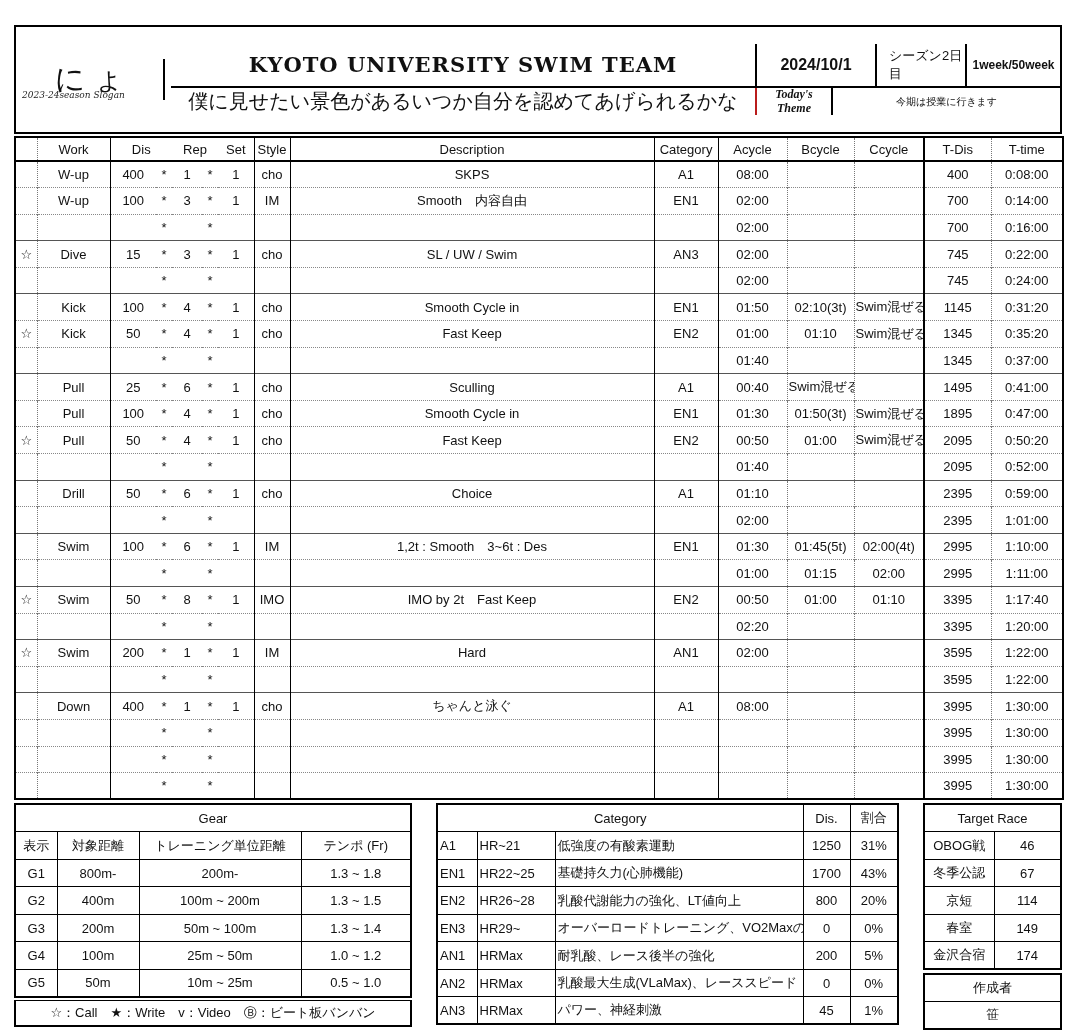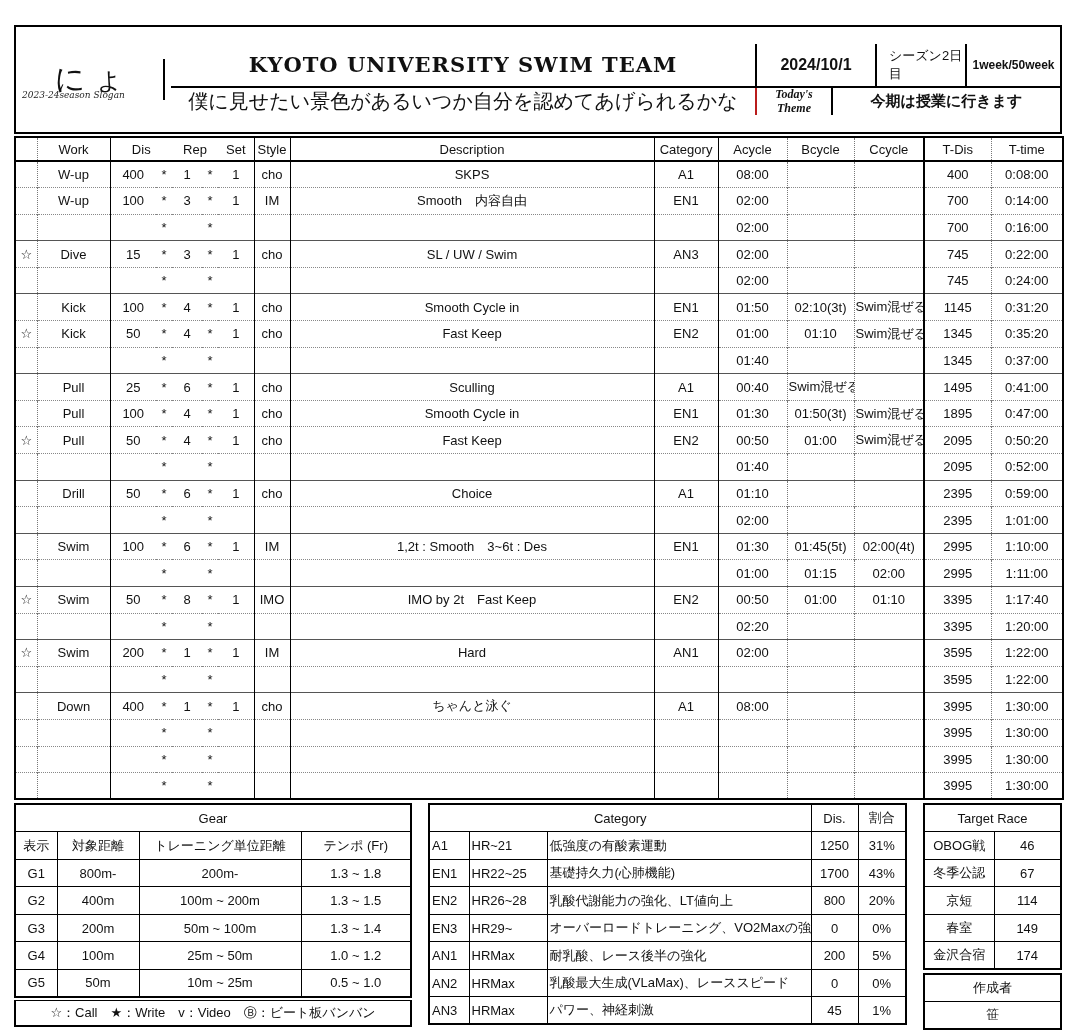--- a/index.html
+++ b/index.html
@@ -24,38 +24,38 @@
               font-weight: bold; font-size: 16px; }
   .hdr-season { width: 90px; border-right: 2px solid #000; display:flex; align-items:center; justify-content:center;
                 font-size: 13px; padding-left: 12px; }
   .hdr-week { flex: 1; display:flex; align-items:center; justify-content:center; font-size: 12px; font-weight:600; }
   .hdr-row2 { flex: 1; display: flex; }
   .hdr-slogan { width: 586px; border-right: 2px solid #b91c1c; display:flex; align-items:center; justify-content:center;
                 font-size: 20px; font-family: "Liberation Serif", serif; white-space: nowrap; }
   .hdr-theme-label { width: 76px; border-right: 2px solid #000; display:flex; align-items:center; justify-content:center;
                      text-align:center; font-style: italic; font-weight: bold; font-size: 12px; line-height: 1.15;
                      font-family: "Liberation Serif", serif; }
-  .hdr-theme { flex: 1; display:flex; align-items:center; justify-content:center; font-weight: bold; font-size: 15px; }
+  .hdr-theme { flex: 1; display:flex; align-items:center; justify-content:center; font-weight: normal; font-size: 10px; }
 
   
   table.main { width: 1048px; border-collapse: collapse; table-layout: fixed; border: 2px solid #000; }
   table.main th { height: 24px; font-size: 13px; font-weight: normal; text-align: center;
                   border-bottom: 2px solid #000; padding: 0; }
   table.main td { height: 26.6px; font-size: 13px; text-align: center; padding: 0 1px;
                   white-space: nowrap; overflow: hidden; }
   table.main tbody tr:not(:first-child) td { border-top: 1px dotted #888; }
   table.main tbody tr.group-start td { border-top: 1px solid #555; }
   .br-solid { border-right: 1px solid #000; }
   .br-dot   { border-right: 1px dotted #777; }
   .br-thick { border-right: 2px solid #000; }
   .c-star { font-size: 14px; }
   .cjk-small { font-size: 11px; }
 
   
-  .bottom { display: flex; gap: 16px; margin-top: 3px; align-items: flex-start; }
+  .bottom { display: flex; gap: 24px; margin-top: 3px; align-items: flex-start; }
   .bottom table { border-collapse: collapse; table-layout: fixed; border: 2px solid #000; }
   .bottom th, .bottom td { font-size: 13px; font-weight: normal; padding: 0 2px;
                            height: 27.5px; border: 1px solid #000; white-space: nowrap; overflow: hidden; }
   .block-title { text-align: center; font-size: 14px; }
 
   .gear-block { width: 398px; }
   table.gear { width: 100%; }
   table.gear td { text-align: center; }
   .gear-legend { border: 2px solid #000; border-top: 1px solid #000; margin-top: 2px; height: 27px;
                  display:flex; align-items:center; justify-content:center; font-size: 13px; }

